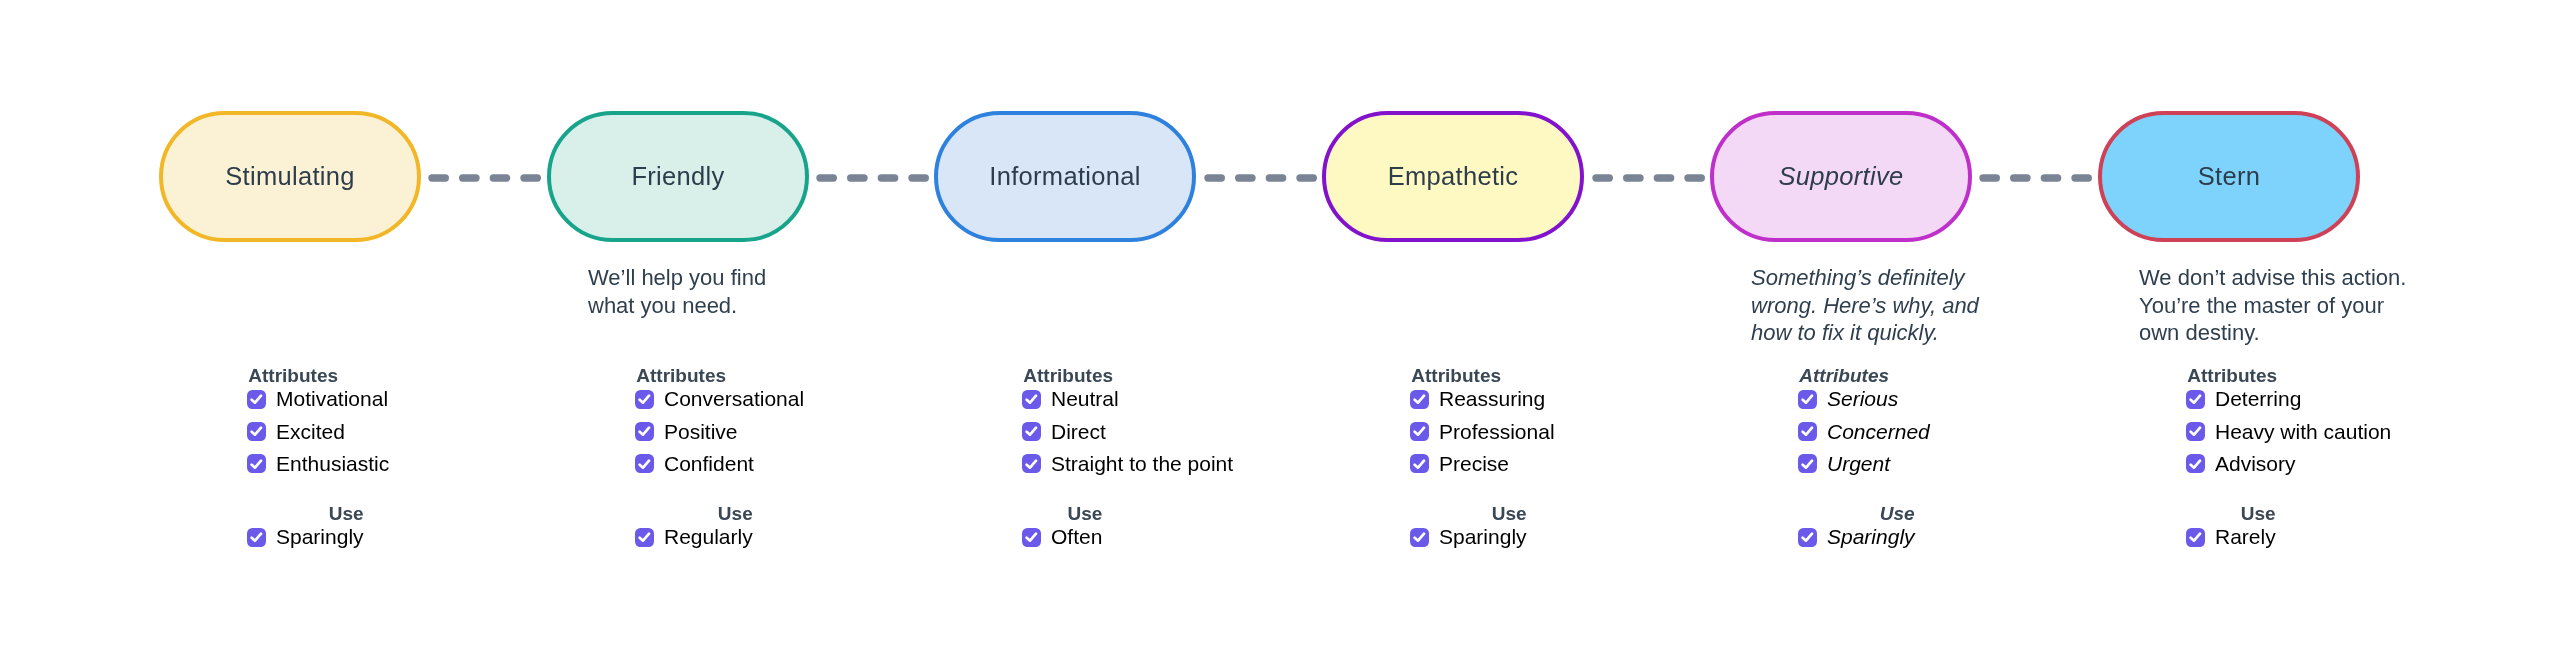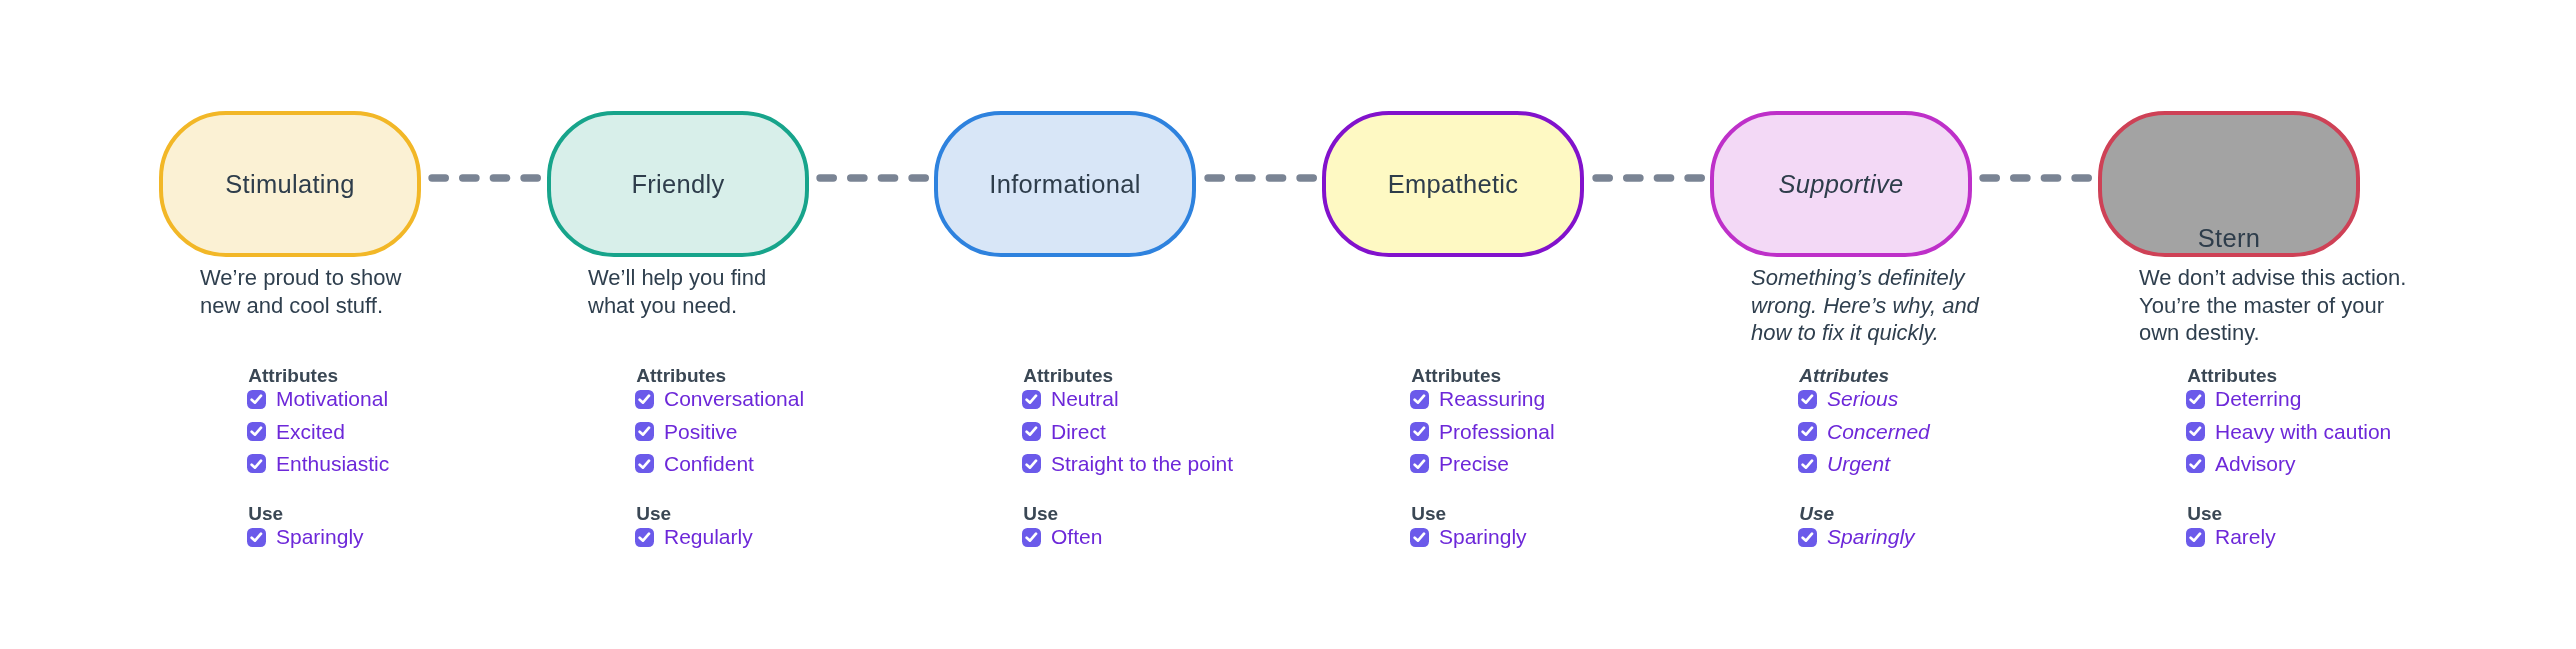--- a/index.html
+++ b/index.html
@@ -25,21 +25,21 @@
     position: absolute;
     top: 111px;
     width: 382px;
     height: 470px;
   }
   .pill {
     position: absolute;
     left: 0;
     top: 0;
     width: 262px;
-    height: 146px;
+    height: 131px;
     box-sizing: border-box;
     border: 4px solid #999;
     border-radius: 67px;
     display: flex;
     align-items: center;
     justify-content: center;
   }
   .pill-label {
     font-size: 25.5px;
     letter-spacing: 0.3px;
@@ -54,21 +54,21 @@
     line-height: 27.5px;
     color: #2F3F4E;
     white-space: pre-line;
   }
   .check-group {
     position: absolute;
     left: 60px;
     margin-left: 28px;
   }
   .check-group.attributes { top: 255px; }
-  .check-group.use { top: 393px; }
+  .check-group.use { top: 393px; text-align: right; }
   .group-title {
     font-size: 19px;
     font-weight: bold;
     color: #3A4754;
     margin: 0 0 4.7px 1.3px;
     line-height: 19px;
   }
   .check-row {
     display: flex;
     align-items: center;
@@ -81,35 +81,33 @@
     flex: none;
     border-radius: 5.4px;
     background: var(--checkbox-fill, #6B5AEA);
     display: flex;
     align-items: center;
     justify-content: center;
     cursor: pointer;
   }
   .check-label {
     font-size: 21px;
-    color: #6d28d9;
+    color: #000000;
     margin-left: 10px;
     white-space: nowrap;
   }
 </style>
 </head>
 <body>
 
 <div id="canvas">
     <div class="tone-column" style="left: 159px;">
     <div class="pill" style="background: rgb(251, 241, 212); border-color: rgb(242, 183, 39);">
       <span class="pill-label">Stimulating</span>
     </div>
-    <p class="tone-desc">We’re proud to show
-new and cool stuff.</p>
     <div class="check-group attributes">
       <p class="group-title">Attributes</p>
       <div>
           <div class="check-row">
     <span class="checkbox" role="checkbox" aria-checked="true">
       <svg width="12.7" height="10.7" viewBox="0 0 19 16" aria-hidden="true">
         <polyline points="2.5,8.5 7.5,13 16.5,2.5" fill="none" stroke="#ffffff" stroke-width="4" stroke-linecap="round" stroke-linejoin="round"></polyline>
       </svg>
     </span>
     <span class="check-label">Motivational</span>
@@ -333,21 +331,21 @@
       <svg width="12.7" height="10.7" viewBox="0 0 19 16" aria-hidden="true">
         <polyline points="2.5,8.5 7.5,13 16.5,2.5" fill="none" stroke="#ffffff" stroke-width="4" stroke-linecap="round" stroke-linejoin="round"></polyline>
       </svg>
     </span>
     <span class="check-label">Sparingly</span>
   </div>
         </div>
     </div>
   </div>
     <div class="tone-column" style="left: 2098px;">
-    <div class="pill" style="background: #a3a3a3; border-color: rgb(206, 65, 86); align-items: flex-end;">
+    <div class="pill" style="background: #7dd3fc; border-color: rgb(206, 65, 86);">
       <span class="pill-label">Stern</span>
     </div>
     <p class="tone-desc">We don’t advise this action.
 You’re the master of your
 own destiny.</p>
     <div class="check-group attributes">
       <p class="group-title">Attributes</p>
       <div>
           <div class="check-row">
     <span class="checkbox" role="checkbox" aria-checked="true">

